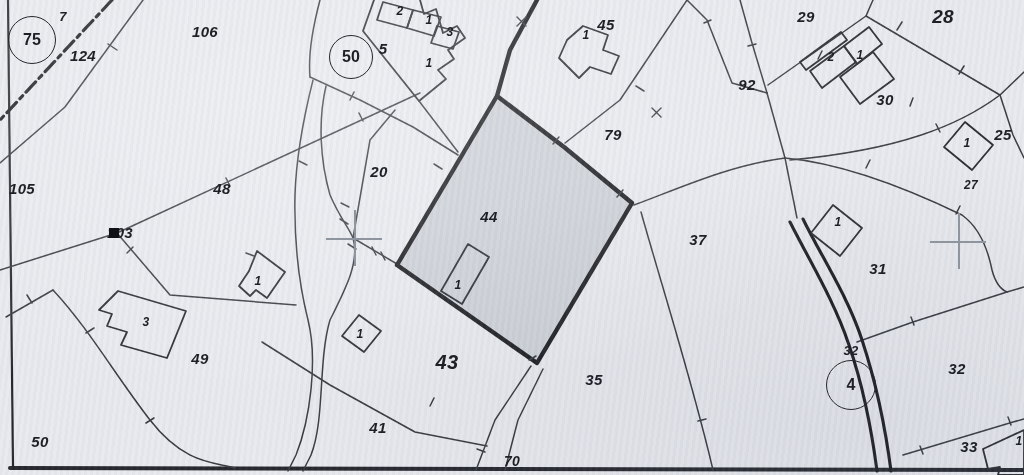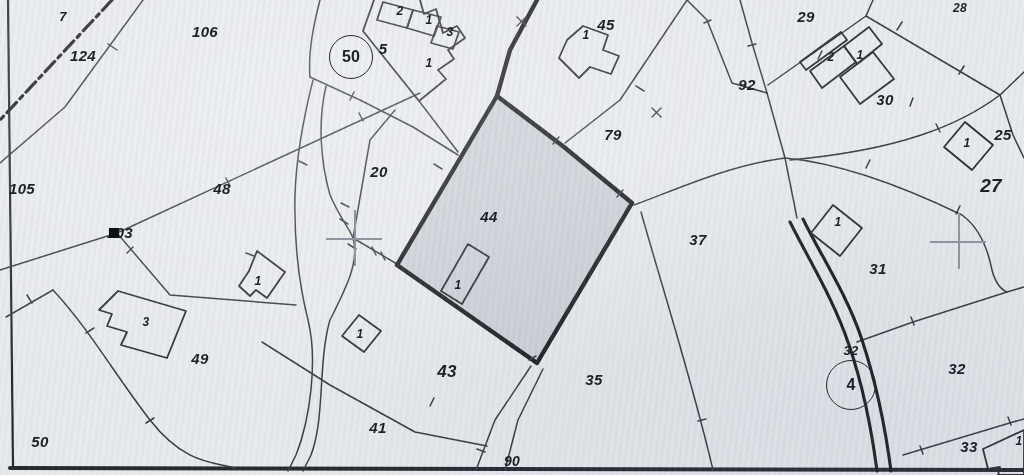--- a/index.html
+++ b/index.html
@@ -131,51 +131,52 @@
       <div class="lbl parcel" style="left: 83px; top: 55px; font-size: 15px;">124</div>
       <div class="lbl parcel" style="left: 205px; top: 31px; font-size: 15px;">106</div>
       <div class="lbl parcel" style="left: 22px; top: 188px; font-size: 15px;">105</div>
       <div class="lbl parcel" style="left: 222px; top: 188px; font-size: 15px;">48</div>
       <div class="lbl parcel" style="left: 120px; top: 232px; font-size: 15px;">103</div>
       <div class="lbl parcel" style="left: 200px; top: 358px; font-size: 15px;">49</div>
       <div class="lbl parcel" style="left: 40px; top: 441px; font-size: 15px;">50</div>
       <div class="lbl parcel" style="left: 383px; top: 48px; font-size: 15px;">5</div>
       <div class="lbl parcel" style="left: 379px; top: 171px; font-size: 15px;">20</div>
       <div class="lbl parcel" style="left: 489px; top: 216px; font-size: 15px;">44</div>
-      <div class="lbl parcel" style="left: 447px; top: 362px; font-size: 17px; margin-top: 9px;">43</div>
+      <div class="lbl parcel" style="left: 447px; top: 362px; font-size: 20px;">43</div>
       <div class="lbl parcel" style="left: 378px; top: 427px; font-size: 15px;">41</div>
       <div class="lbl parcel" style="left: 606px; top: 24px; font-size: 15px;">45</div>
       <div class="lbl parcel" style="left: 613px; top: 134px; font-size: 15px;">79</div>
       <div class="lbl parcel" style="left: 594px; top: 379px; font-size: 15px;">35</div>
-      <div class="lbl parcel" style="left: 512px; top: 461px; font-size: 14px;">90</div>
+      <div class="lbl parcel" style="left: 512px; top: 461px; font-size: 14px;">70</div>
       <div class="lbl parcel" style="left: 698px; top: 239px; font-size: 15px;">37</div>
       <div class="lbl parcel" style="left: 747px; top: 84px; font-size: 15px;">92</div>
       <div class="lbl parcel" style="left: 806px; top: 16px; font-size: 15px;">29</div>
-      <div class="lbl parcel" style="left: 943px; top: 8px; font-size: 12px; margin-left: 17px;">28</div>
+      <div class="lbl parcel" style="left: 943px; top: 16px; font-size: 19px;">28</div>
       <div class="lbl parcel" style="left: 885px; top: 99px; font-size: 15px;">30</div>
       <div class="lbl parcel" style="left: 1003px; top: 102px; font-size: 15px; margin-top: 32px;">25</div>
-      <div class="lbl parcel" style="left: 971px; top: 185px; font-size: 19px; margin-left: 20px;">27</div>
+      <div class="lbl parcel" style="left: 971px; top: 185px; font-size: 12px;">27</div>
       <div class="lbl parcel" style="left: 878px; top: 268px; font-size: 15px;">31</div>
       <div class="lbl parcel" style="left: 851px; top: 350px; font-size: 13px;">32</div>
       <div class="lbl parcel" style="left: 957px; top: 368px; font-size: 15px;">32</div>
       <div class="lbl parcel" style="left: 969px; top: 446px; font-size: 15px;">33</div>
       <div class="lbl building" style="left: 400px; top: 11px;">2</div>
       <div class="lbl building" style="left: 429px; top: 20px;">1</div>
       <div class="lbl building" style="left: 450px; top: 32px;">3</div>
       <div class="lbl building" style="left: 429px; top: 63px;">1</div>
       <div class="lbl building" style="left: 586px; top: 35px;">1</div>
       <div class="lbl building" style="left: 458px; top: 285px;">1</div>
       <div class="lbl building" style="left: 258px; top: 281px;">1</div>
       <div class="lbl building" style="left: 146px; top: 322px;">3</div>
       <div class="lbl building" style="left: 360px; top: 334px;">1</div>
       <div class="lbl building" style="left: 831px; top: 57px;">2</div>
       <div class="lbl building" style="left: 860px; top: 55px;">1</div>
       <div class="lbl building" style="left: 967px; top: 143px;">1</div>
       <div class="lbl building" style="left: 838px; top: 222px;">1</div>
       <div class="lbl building" style="left: 1019px; top: 441px;">1</div>
+      <div class="circle-badge" style="left: 8px; top: 16px; width: 46px; height: 46px;">75</div>
       <div class="circle-badge" style="left: 329px; top: 35px; width: 42px; height: 42px;">50</div>
       <div class="circle-badge" style="left: 826px; top: 360px; width: 48px; height: 48px;">4</div>
       <div class="survey-cross" style="left: 354px; top: 238px;">
         <div class="h"></div>
         <div class="v"></div>
       </div>
       <div class="survey-cross" style="left: 958px; top: 241px;">
         <div class="h"></div>
         <div class="v"></div>
       </div>

